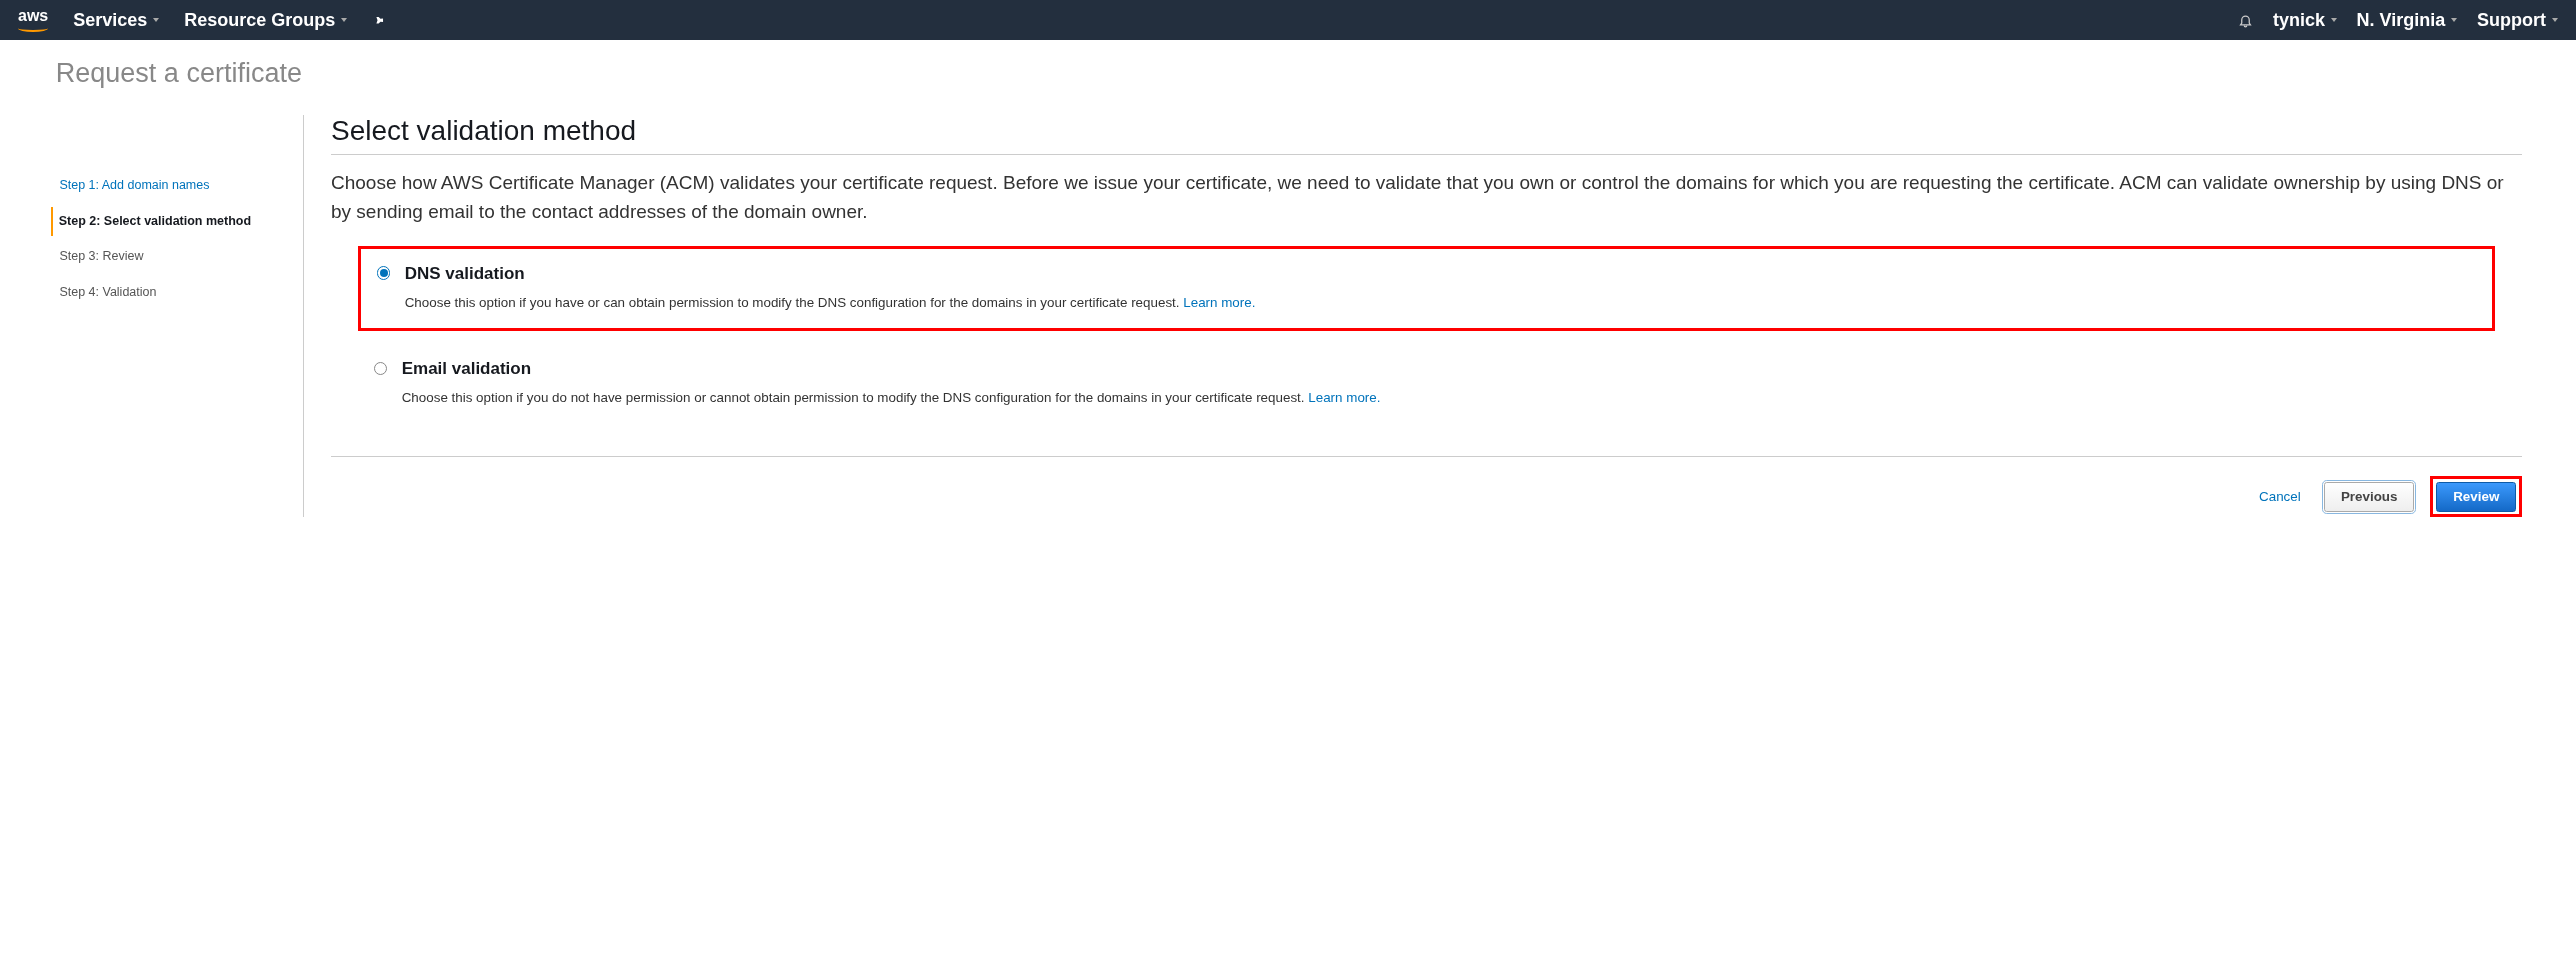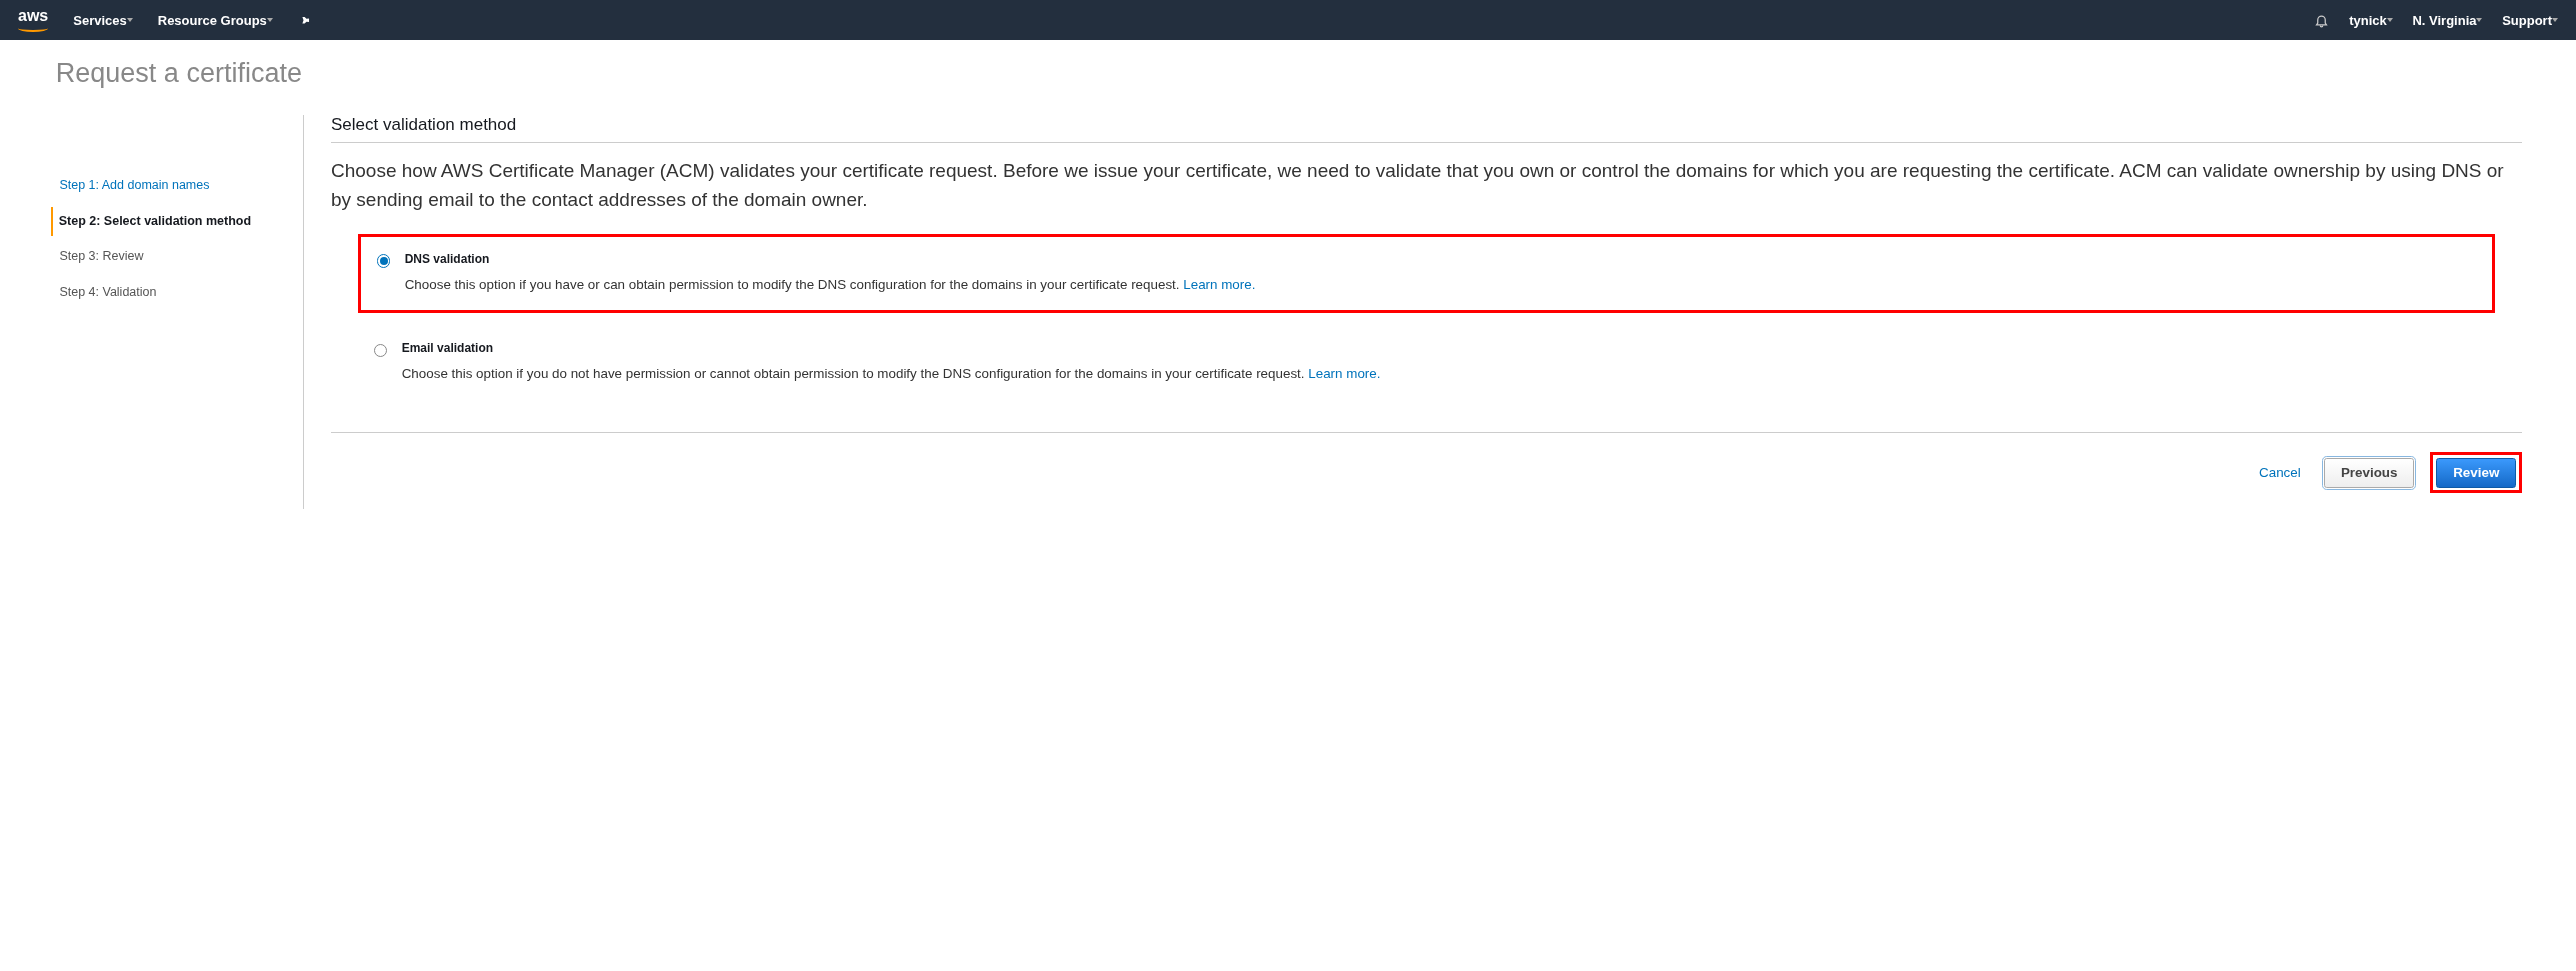--- a/index.html
+++ b/index.html
@@ -21,22 +21,22 @@
   }
   .topnav-left, .topnav-right {
     display: flex;
     align-items: center;
     gap: 25px;
   }
   .topnav-right { margin-left: auto; gap: 19.7px; }
   .nav-item {
     display: inline-flex;
     align-items: center;
-    gap: 0;
-    font-size: 13px;
+    gap: 6px;
+    font-size: 18px;
     font-weight: 700;
     cursor: pointer;
     color: #fff;
   }
   .nav-item.light { font-weight: 700; }
   .caret-down {
     width: 0; height: 0;
     border-left: 3.6px solid transparent;
     border-right: 3.6px solid transparent;
     border-top: 4.5px solid #aaa;
@@ -101,21 +101,21 @@
     margin-left: -2.7px;
   }
 
   
   .main {
     flex: 1;
     padding-left: 27px;
     padding-top: 0;
   }
   .section-title {
-    font-size: 17px;
+    font-size: 28px;
     font-weight: 400;
     color: #16191f;
     padding-bottom: 7.2px;
     margin-bottom: 12.5px;
     border-bottom: 0.9px solid #ccc;
   }
   .intro {
     font-size: 19px;
     line-height: 1.55;
     color: #333;
@@ -150,21 +150,21 @@
   .radio.selected::after {
     content: "";
     position: absolute;
     left: 1.8px; top: 1.8px;
     width: 8px; height: 8px;
     background: #0073bb;
     border-radius: 50%;
   }
   .option-body { flex: 1; }
   .option-title {
-    font-size: 12px;
+    font-size: 17px;
     font-weight: 700;
     margin-bottom: 9px;
   }
   .option-desc {
     font-size: 13.4px;
     line-height: 1.55;
     color: #333;
   }
   .link-text {
     color: #0073bb;

